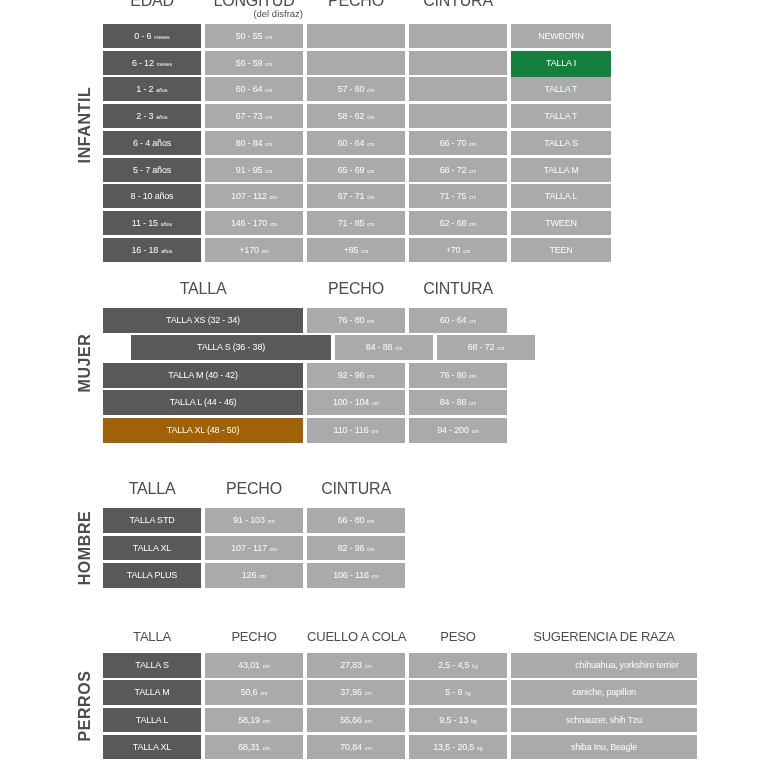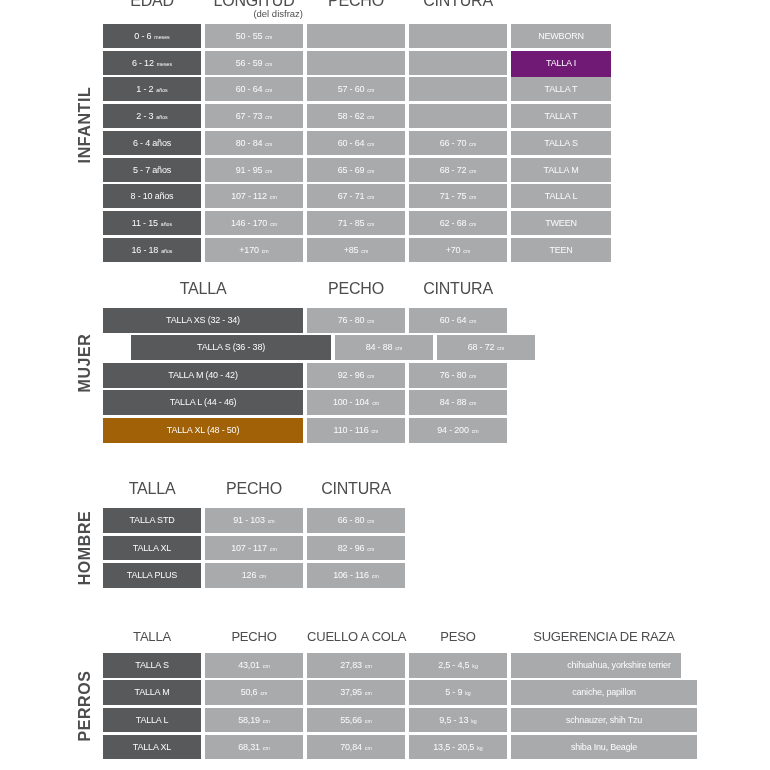--- a/index.html
+++ b/index.html
@@ -52,21 +52,21 @@
         <div class="cell" style="left: 205px; width: 98px; height: 24px; line-height: 24px; font-size: 9px; background: rgb(168, 170, 172); color: rgb(251, 251, 251);"><span>50 - 55</span><span class="u">cm</span></div>
         <div class="cell" style="left: 307px; width: 98px; height: 24px; line-height: 24px; font-size: 9px; background: rgb(168, 170, 172); color: rgb(251, 251, 251);"><span></span></div>
         <div class="cell" style="left: 409px; width: 98px; height: 24px; line-height: 24px; font-size: 9px; background: rgb(168, 170, 172); color: rgb(251, 251, 251);"><span></span></div>
         <div class="cell" style="left: 511px; width: 100px; height: 24px; line-height: 24px; font-size: 9px; background: rgb(168, 170, 172); color: rgb(251, 251, 251);"><span>NEWBORN</span></div>
       </div>
       <div class="row" style="top: 50.7px; height: 24px;">
         <div class="cell" style="left: 103px; width: 98px; height: 24px; line-height: 24px; font-size: 9px; background: rgb(88, 89, 91); color: rgb(251, 251, 251);"><span>6 - 12</span><span class="u">meses</span></div>
         <div class="cell" style="left: 205px; width: 98px; height: 24px; line-height: 24px; font-size: 9px; background: rgb(168, 170, 172); color: rgb(251, 251, 251);"><span>56 - 59</span><span class="u">cm</span></div>
         <div class="cell" style="left: 307px; width: 98px; height: 24px; line-height: 24px; font-size: 9px; background: rgb(168, 170, 172); color: rgb(251, 251, 251);"><span></span></div>
         <div class="cell" style="left: 409px; width: 98px; height: 24px; line-height: 24px; font-size: 9px; background: rgb(168, 170, 172); color: rgb(251, 251, 251);"><span></span></div>
-        <div class="cell" style="left: 511px; width: 100px; height: 40px; line-height: 24px; font-size: 9px; background: #701a75; color: rgb(251, 251, 251);"><span>TALLA I</span></div>
+        <div class="cell" style="left: 511px; width: 100px; height: 40px; line-height: 24px; font-size: 9px; background: #15803d; color: rgb(251, 251, 251);"><span>TALLA I</span></div>
       </div>
       <div class="row" style="top: 77.4px; height: 24px;">
         <div class="cell" style="left: 103px; width: 98px; height: 24px; line-height: 24px; font-size: 9px; background: rgb(88, 89, 91); color: rgb(251, 251, 251);"><span>1 - 2</span><span class="u">años</span></div>
         <div class="cell" style="left: 205px; width: 98px; height: 24px; line-height: 24px; font-size: 9px; background: rgb(168, 170, 172); color: rgb(251, 251, 251);"><span>60 - 64</span><span class="u">cm</span></div>
         <div class="cell" style="left: 307px; width: 98px; height: 24px; line-height: 24px; font-size: 9px; background: rgb(168, 170, 172); color: rgb(251, 251, 251);"><span>57 - 60</span><span class="u">cm</span></div>
         <div class="cell" style="left: 409px; width: 98px; height: 24px; line-height: 24px; font-size: 9px; background: rgb(168, 170, 172); color: rgb(251, 251, 251);"><span></span></div>
         <div class="cell" style="left: 511px; width: 100px; height: 24px; line-height: 24px; font-size: 9px; background: rgb(168, 170, 172); color: rgb(251, 251, 251);"><span>TALLA T</span></div>
       </div>
       <div class="row" style="top: 104.1px; height: 24px;">
         <div class="cell" style="left: 103px; width: 98px; height: 24px; line-height: 24px; font-size: 9px; background: rgb(88, 89, 91); color: rgb(251, 251, 251);"><span>2 - 3</span><span class="u">años</span></div>
@@ -165,21 +165,21 @@
       <div class="col-header" style="left: 103px; width: 98px; top: 630px; font-size: 13px; color: rgb(76, 77, 79);">TALLA</div>
       <div class="col-header" style="left: 205px; width: 98px; top: 630px; font-size: 13px; color: rgb(76, 77, 79);">PECHO</div>
       <div class="col-header" style="left: 307px; width: 98px; top: 630px; font-size: 13px; color: rgb(76, 77, 79);">CUELLO A COLA</div>
       <div class="col-header" style="left: 409px; width: 98px; top: 630px; font-size: 13px; color: rgb(76, 77, 79);">PESO</div>
       <div class="col-header" style="left: 511px; width: 186px; top: 630px; font-size: 13px; color: rgb(76, 77, 79);">SUGERENCIA DE RAZA</div>
       <div class="row" style="top: 653px; height: 24.5px;">
         <div class="cell" style="left: 103px; width: 98px; height: 24.5px; line-height: 24.5px; font-size: 9px; background: rgb(88, 89, 91); color: rgb(251, 251, 251);"><span>TALLA S</span></div>
         <div class="cell" style="left: 205px; width: 98px; height: 24.5px; line-height: 24.5px; font-size: 9px; background: rgb(168, 170, 172); color: rgb(251, 251, 251);"><span>43,01</span><span class="u">cm</span></div>
         <div class="cell" style="left: 307px; width: 98px; height: 24.5px; line-height: 24.5px; font-size: 9px; background: rgb(168, 170, 172); color: rgb(251, 251, 251);"><span>27,83</span><span class="u">cm</span></div>
         <div class="cell" style="left: 409px; width: 98px; height: 24.5px; line-height: 24.5px; font-size: 9px; background: rgb(168, 170, 172); color: rgb(251, 251, 251);"><span>2,5 - 4,5</span><span class="u">kg</span></div>
-        <div class="cell" style="left: 511px; width: 170px; height: 24.5px; line-height: 24.5px; font-size: 9px; background: rgb(168, 170, 172); color: rgb(251, 251, 251); padding-left: 46px;"><span>chihuahua, yorkshire terrier</span></div>
+        <div class="cell" style="left: 511px; width: 186px; height: 24.5px; line-height: 24.5px; font-size: 9px; background: rgb(168, 170, 172); color: rgb(251, 251, 251); padding-left: 46px;"><span>chihuahua, yorkshire terrier</span></div>
       </div>
       <div class="row" style="top: 680.3px; height: 24.5px;">
         <div class="cell" style="left: 103px; width: 98px; height: 24.5px; line-height: 24.5px; font-size: 9px; background: rgb(88, 89, 91); color: rgb(251, 251, 251);"><span>TALLA M</span></div>
         <div class="cell" style="left: 205px; width: 98px; height: 24.5px; line-height: 24.5px; font-size: 9px; background: rgb(168, 170, 172); color: rgb(251, 251, 251);"><span>50,6</span><span class="u">cm</span></div>
         <div class="cell" style="left: 307px; width: 98px; height: 24.5px; line-height: 24.5px; font-size: 9px; background: rgb(168, 170, 172); color: rgb(251, 251, 251);"><span>37,95</span><span class="u">cm</span></div>
         <div class="cell" style="left: 409px; width: 98px; height: 24.5px; line-height: 24.5px; font-size: 9px; background: rgb(168, 170, 172); color: rgb(251, 251, 251);"><span>5 - 9</span><span class="u">kg</span></div>
         <div class="cell" style="left: 511px; width: 186px; height: 24.5px; line-height: 24.5px; font-size: 9px; background: rgb(168, 170, 172); color: rgb(251, 251, 251);"><span>caniche, papillon</span></div>
       </div>
       <div class="row" style="top: 707.6px; height: 24.5px;">
         <div class="cell" style="left: 103px; width: 98px; height: 24.5px; line-height: 24.5px; font-size: 9px; background: rgb(88, 89, 91); color: rgb(251, 251, 251);"><span>TALLA L</span></div>

